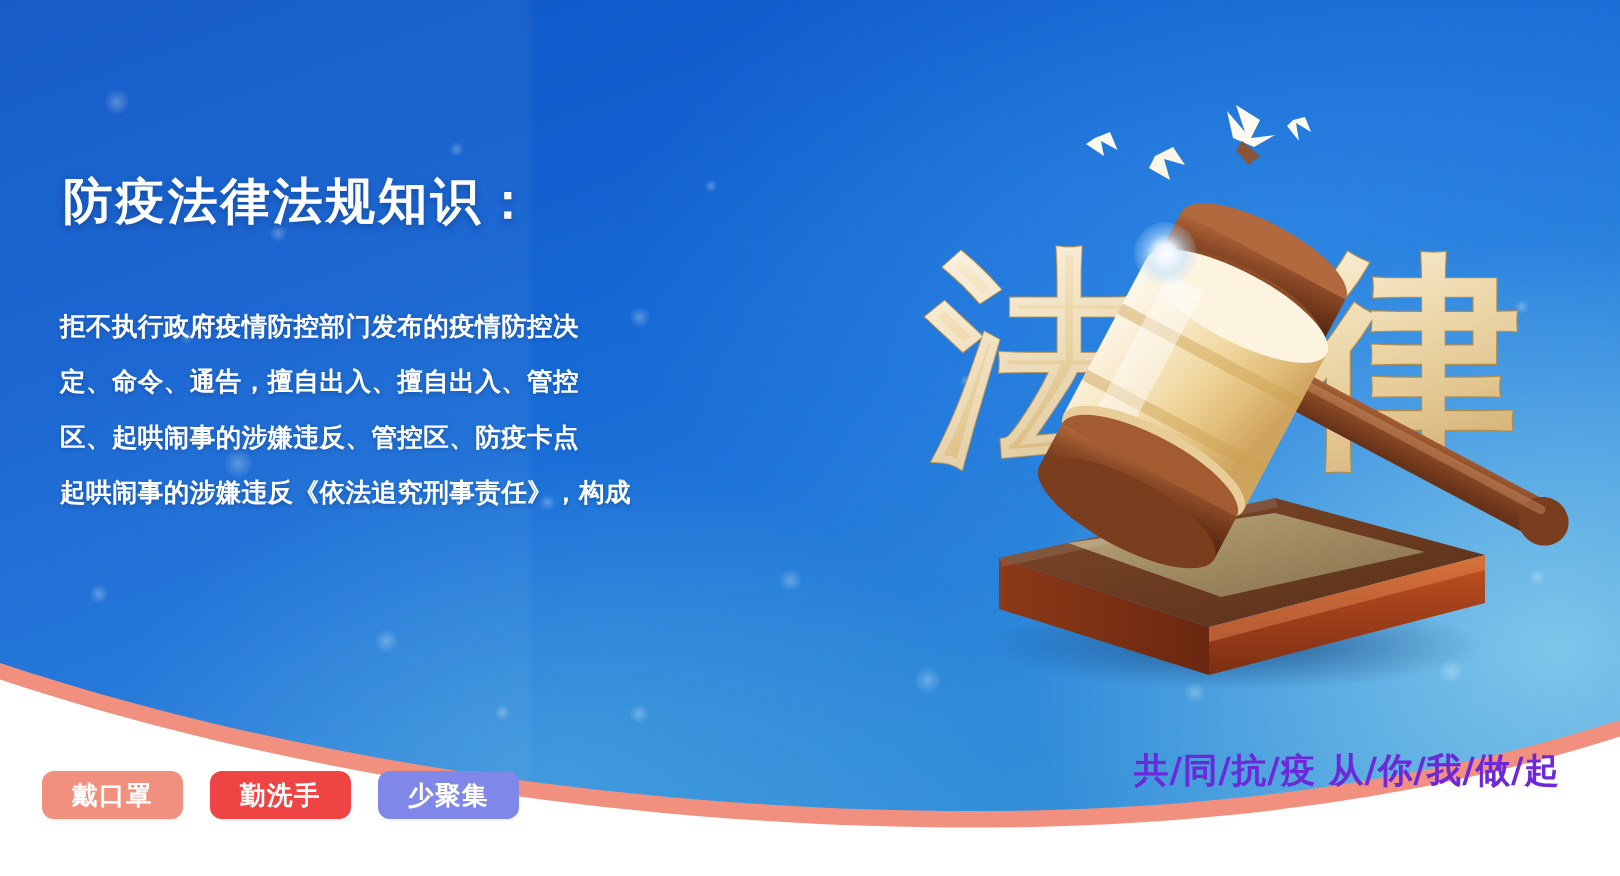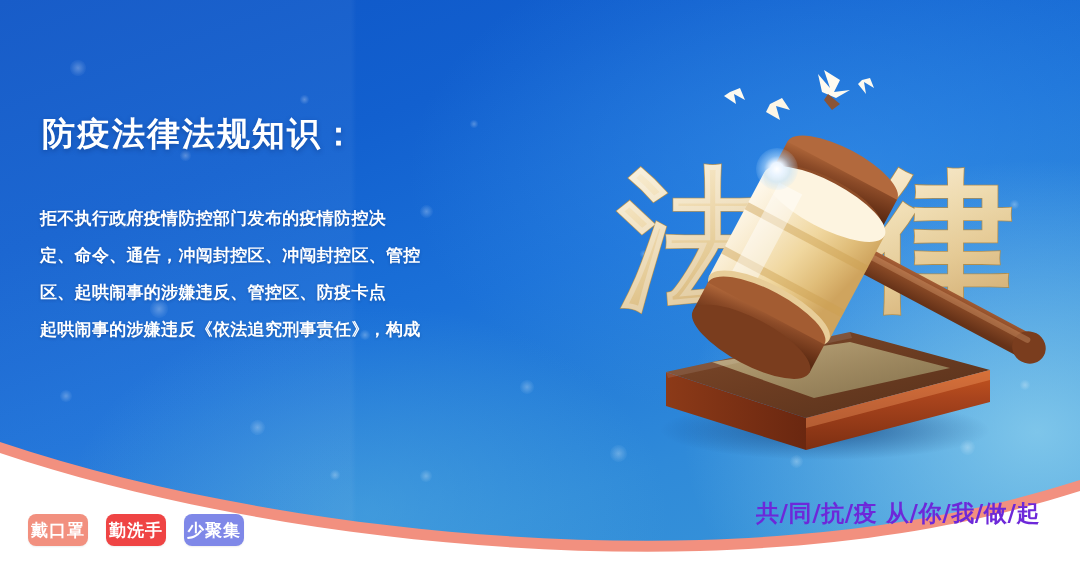--- a/index.html
+++ b/index.html
@@ -65,21 +65,21 @@
     font-size:17px;line-height:37px;
     color:#ffffff;font-weight:bold;
     letter-spacing:.3px;
     text-shadow:0 1px 3px rgba(2,30,85,.30);
   }
 
   
   .tags{position:absolute;left:28px;top:514px;display:flex;gap:18px;}
   .tag{
     display:flex;align-items:center;justify-content:center;
-    height:32px;padding:0 3px;border-radius:8px;
+    height:32px;padding:0 20px;border-radius:8px;
     color:#ffffff;font-size:17px;font-weight:bold;letter-spacing:1px;
     box-shadow:0 1px 2px rgba(0,0,0,.07);
     white-space:nowrap;
   }
 
   
   .slogan{
     position:absolute;right:40px;top:498px;
     font-size:23px;font-weight:bold;letter-spacing:.6px;
     color:#6d28d9;white-space:nowrap;
@@ -233,21 +233,21 @@
     </g>
     <g fill="#fdfaf0">
       <path d="M158 32 L166 42 L164 30 L174 36 L170 26 L162 28 Z"></path>
     </g>
   </svg>
 
   <div class="headline cjk">防疫法律法规知识：</div>
 
   <div class="body-copy cjk">
     <div>拒不执行政府疫情防控部门发布的疫情防控决</div>
-    <div>定、命令、通告，冲闯封控区、冲闯封控区、管控</div>
+    <div>定、命令、通告，擅自出入、擅自出入、管控</div>
     <div>区、起哄闹事的涉嫌违反、管控区、防疫卡点</div>
     <div>起哄闹事的涉嫌违反《依法追究刑事责任》，构成</div>
   </div>
 
   <svg class="wave" viewBox="0 0 1080 190" preserveAspectRatio="none">
 
     <path d="M0,48 C210,118 470,152 700,146 C860,141 980,118 1080,86 L1080,190 L0,190 Z" fill="#f2907f"></path>
 
     <path d="M0,59 C210,129 470,163 700,157 C860,152 980,129 1080,97 L1080,190 L0,190 Z" fill="#ffffff"></path>
   </svg>

